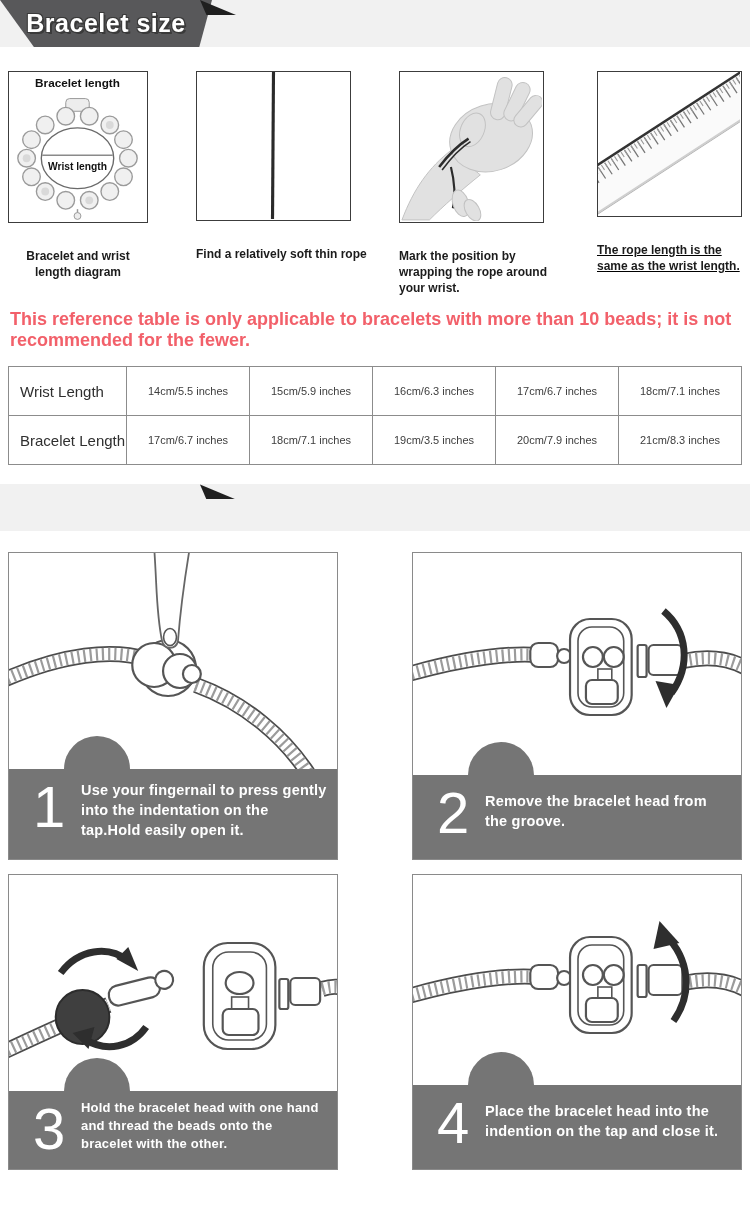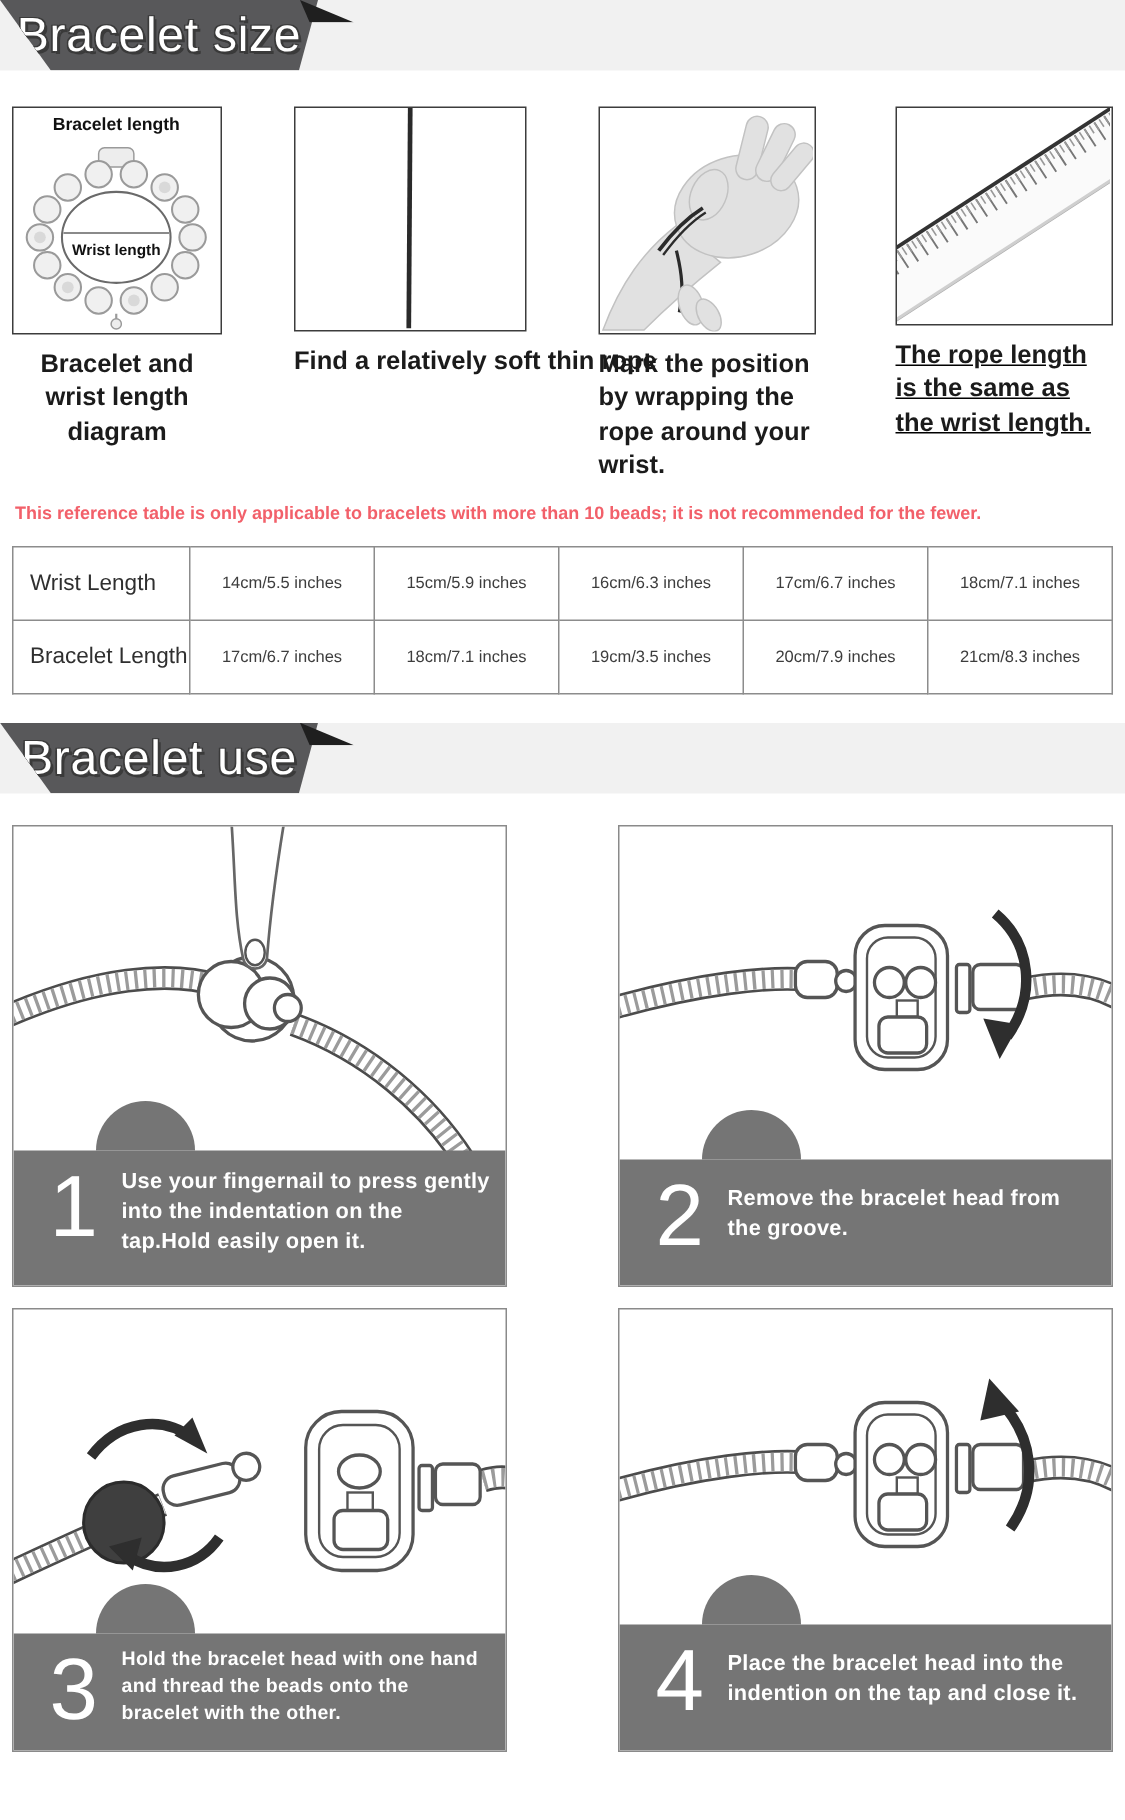--- a/index.html
+++ b/index.html
@@ -5,34 +5,34 @@
   * { margin:0; padding:0; box-sizing:border-box; }
   body { background:#fff; font-family:"Liberation Sans", sans-serif; }
   #page { position:relative; width:750px; height:1213px; background:#ffffff; overflow:hidden; }
 
   
   .ribbon-row { position:relative; height:47px; background:#f1f1f1; }
   .ribbon { position:absolute; left:0; top:0; width:212px; height:47px; background:#58585a;
             clip-path:polygon(0 0, 100% 0, 94% 100%, 16% 100%); display:flex; align-items:center; justify-content:center; }
   .ribbon-fold { position:absolute; left:200px; top:0; width:36px; height:15px; background:#1f1f1f;
             clip-path:polygon(0 0, 100% 100%, 18% 100%); }
-  .ribbon-label { color:#fff; font-size:32px; font-weight:normal; letter-spacing:0.5px;
+  .ribbon-label { color:#fff; font-size:25px; font-weight:bold; letter-spacing:0.5px;
             text-shadow:2px 2px 0 #3a3a3a, -1px -1px 0 #3a3a3a, 1px -1px 0 #3a3a3a, -1px 1px 0 #3a3a3a; }
 
   
   .measure { margin-top:24px; padding:0 8px; display:flex; justify-content:space-between; align-items:flex-start; }
   .m-col { display:flex; flex-direction:column; }
   .m-box { background:#fff; border:1.5px solid #3c3c3c; }
-  .m-caption { margin-top:9px; font-size:17px; font-weight:bold; color:#1b1b1b; line-height:1.32; }
+  .m-caption { margin-top:26px; font-size:12px; font-weight:bold; color:#1b1b1b; line-height:1.32; }
   .cap-center { text-align:center; }
   .nowrap { white-space:nowrap; }
 
   
   .intro { margin:16px 10px 0; font-size:17px; font-weight:bold; color:#101010; line-height:1.32; letter-spacing:-0.1px; }
-  .warning { margin:13px 10px 0; font-size:12px; font-weight:bold; color:#f2606a; }
+  .warning { margin:13px 10px 0; font-size:18px; font-weight:bold; color:#f2606a; }
 
   
   table.size { margin:15px 8px 0; width:734px; border-collapse:collapse; table-layout:fixed; }
   table.size td { border:1px solid #8c8c8c; height:49px; font-size:11px; color:#3d3d3d; text-align:center; background:#fff; }
   table.size td.rowhead { width:118px; text-align:left; padding-left:11px; font-size:15px; color:#2f2f2f; }
 
   
   .steps { margin-top:21px; padding:0 8px; display:grid; grid-template-columns:330px 330px; justify-content:space-between; row-gap:14px; }
   .panel { position:relative; border:1px solid #8a8a8a; background:#fff; overflow:hidden; }
   .panel.r1 { height:308px; }
@@ -168,23 +168,20 @@
         <td>17cm/6.7 inches</td>
         <td>18cm/7.1 inches</td>
         <td>19cm/3.5 inches</td>
         <td>20cm/7.9 inches</td>
         <td>21cm/8.3 inches</td>
       </tr>
     </tbody>
   </table>
 
   <div class="ribbon-row" style="margin-top:19px;">
-    <div class="ribbon">
-      <span class="ribbon-label">Bracelet use</span>
-    </div>
     <div class="ribbon-fold"></div>
   </div>
 
   <div class="steps">
 
     <div class="panel r1">
       <svg class="art" width="328" height="218" viewBox="0 0 330 218" preserveAspectRatio="none">
         <defs>
           <path id="s1a" d="M-8,128 C 55,100 105,96 138,106"></path>
           <path id="s1b" d="M188,132 C 238,150 278,185 302,222"></path>

